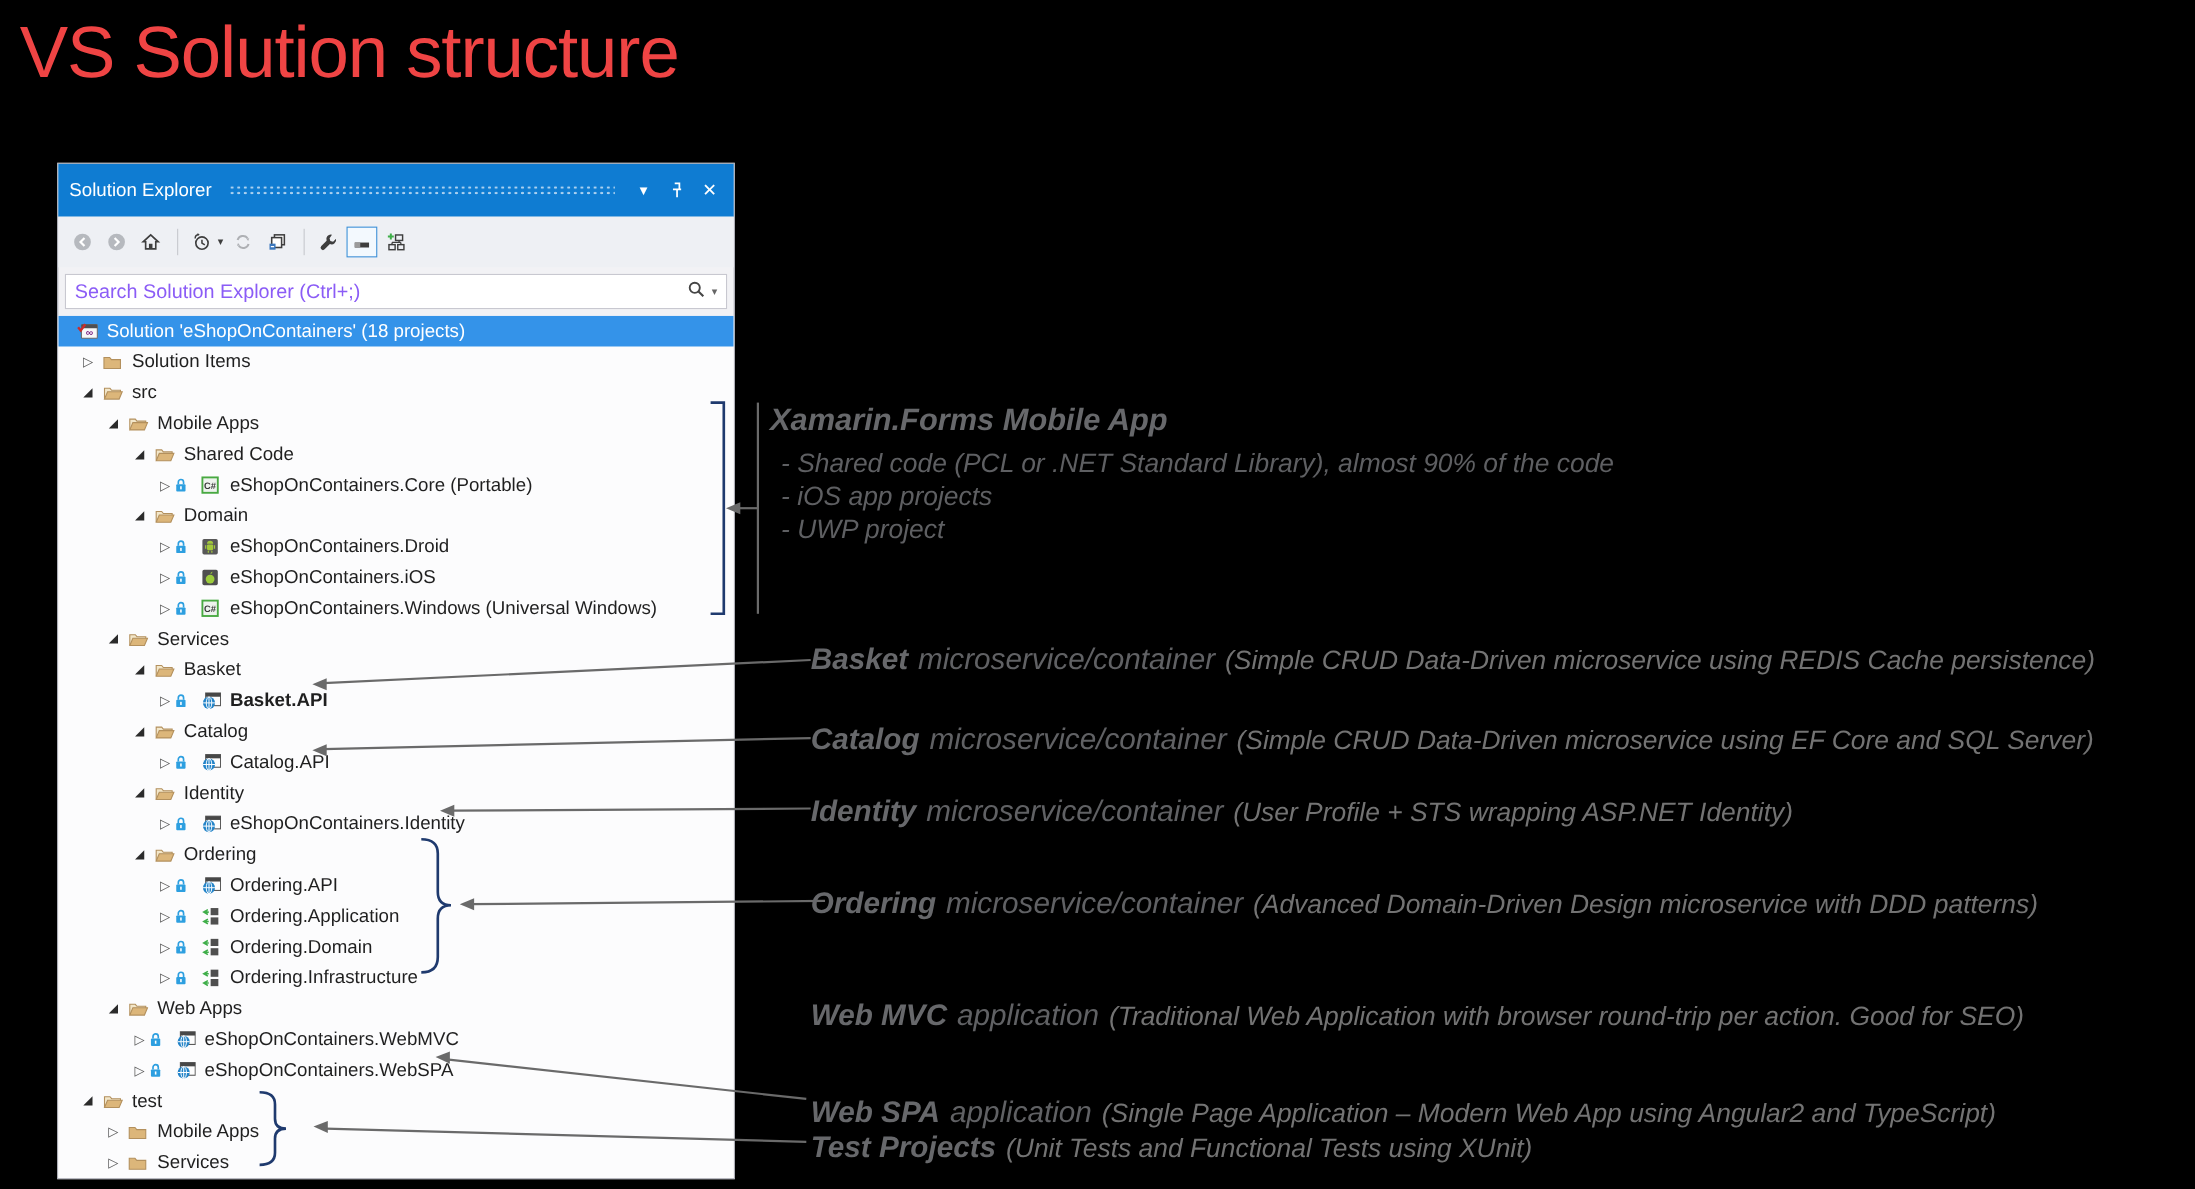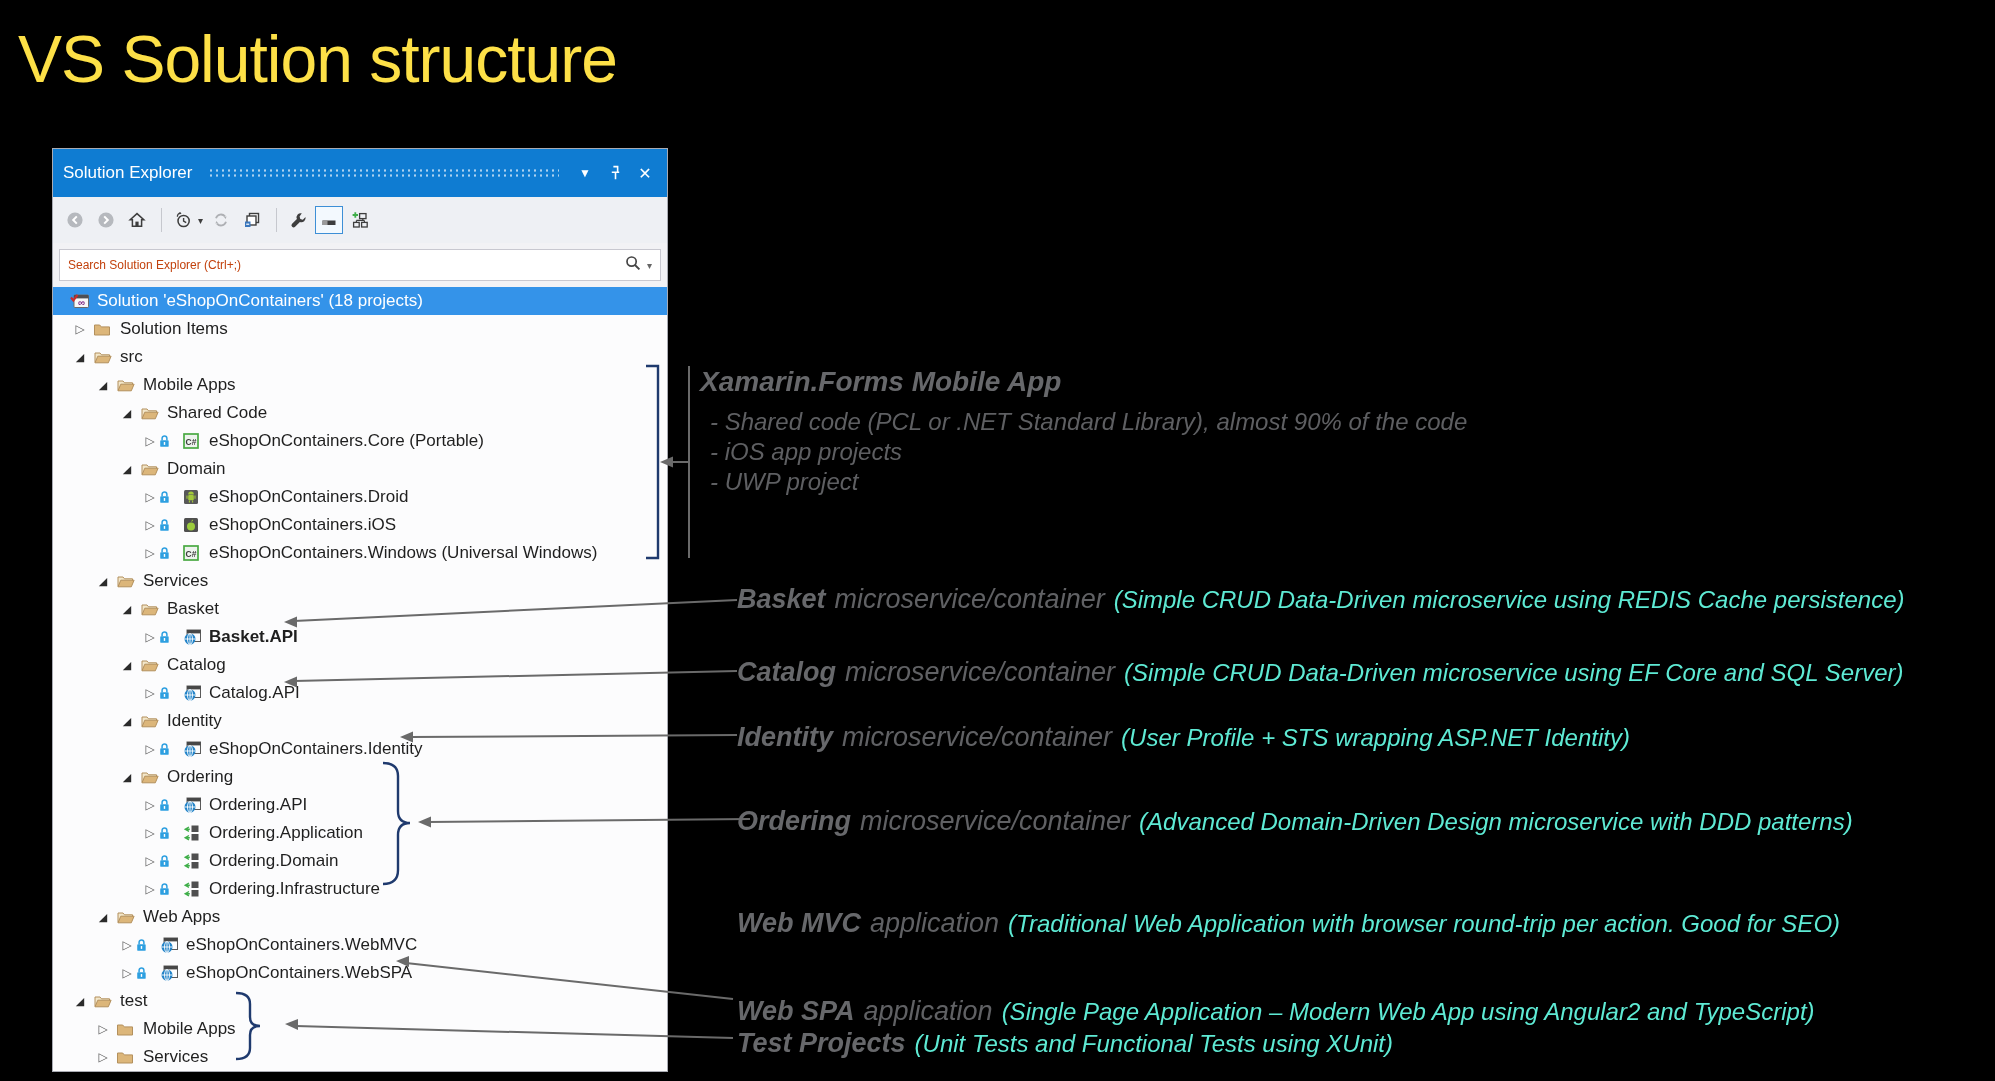--- a/index.html
+++ b/index.html
@@ -1,21 +1,21 @@
 <!DOCTYPE html>
 <html><head>
 <meta charset="utf-8">
 <style>
   html,body{margin:0;padding:0;background:#000;}
   body{width:1995px;height:1081px;position:relative;overflow:hidden;
        font-family:"Liberation Sans","DejaVu Sans",sans-serif;}
 
   
   #page-title{position:absolute;left:18px;top:6px;font-size:66px;font-weight:300;
-              letter-spacing:-1px;color:#fde047;line-height:1.25;white-space:nowrap;margin-top:12px;}
+              letter-spacing:-1px;color:#ef4444;line-height:1.25;white-space:nowrap;}
 
   
   #panel{position:absolute;left:52px;top:148px;width:616px;height:924px;
          background:#f2f2f5;border:1px solid #a9abb3;box-sizing:border-box;
          display:flex;flex-direction:column;}
   #titlebar{height:48px;background:#0f7cd2;display:flex;align-items:center;
             color:#fff;font-size:17px;padding-left:10px;flex:0 0 auto;}
   #titlebar .tb-dots{flex:1;height:10px;margin:0 14px 0 16px;
             background-image:radial-gradient(circle,rgba(225,238,250,.75) 1px,transparent 1.3px);
             background-size:6px 5px;}
@@ -28,21 +28,21 @@
            padding-left:8px;flex:0 0 auto;}
   .t-btn{width:28px;height:28px;display:inline-flex;align-items:center;justify-content:center;
          margin-right:3px;border:1px solid transparent;box-sizing:border-box;}
   .t-btn.selected{background:#f3f9fe;border:1px solid #3d8fd6;}
   .t-sep{width:1px;height:24px;background:#c6c8ce;margin:0 7px;}
   .t-caret{font-size:10px;color:#3e3e3e;margin:0 4px 0 -2px;}
 
   #searchwrap{height:44px;display:flex;align-items:center;padding:0 6px;flex:0 0 auto;}
   #searchbox{flex:1;height:32px;background:#fff;border:1px solid #c8c8d0;display:flex;
              align-items:center;padding:0 8px;box-sizing:border-box;}
-  #search-placeholder{flex:1;color:#c2410c;font-size:12px;white-space:nowrap;overflow:hidden;}
+  #search-placeholder{flex:1;color:#8b5cf6;font-size:18px;white-space:nowrap;overflow:hidden;}
   #searchbox .s-caret{font-size:10px;color:#666;margin-left:5px;}
 
   #tree{height:784px;background:#fcfcfd;flex:0 0 auto;overflow:hidden;}
   .row{height:28px;display:flex;align-items:center;font-size:17px;color:#1f1f1f;
        white-space:nowrap;}
   .row.selected{background:#3493e9;color:#fff;}
   .row .exp{width:16px;flex:0 0 16px;text-align:center;line-height:28px;}
   .row .exp.c{color:#5d5d5d;font-size:12px;}
   .row .exp.e{color:#2b2b2b;font-size:11px;}
   .row .licon{width:16px;flex:0 0 16px;margin-right:3px;display:inline-flex;align-items:center;}
@@ -50,21 +50,21 @@
              display:inline-flex;align-items:center;justify-content:center;}
   .row.selected .icon{margin-left:0;}
   .row .lbl.b{font-weight:bold;}
   #panel-footer{flex:1;background:#f2f2f4;}
 
   
   .anno{position:absolute;color:#626366;white-space:nowrap;font-style:italic;}
   .anno .a-line{display:flex;align-items:baseline;gap:9px;}
   .anno .a-bold{font-weight:bold;font-size:27px;color:#67686b;}
   .anno .a-mid{font-size:27px;color:#606164;}
-  .anno .a-paren{font-size:24px;color:#5eead4;}
+  .anno .a-paren{font-size:24px;color:#737373;}
   #anno-xamarin .a-title{font-weight:bold;font-size:28px;color:#67686b;}
   #anno-xamarin .a-item{font-size:24px;line-height:30px;color:#5e5f62;padding-left:10px;}
   #anno-xamarin .a-items{margin-top:9px;}
 
   
   #overlay{position:absolute;left:0;top:0;pointer-events:none;}
 </style>
 </head>
 <body>
 

